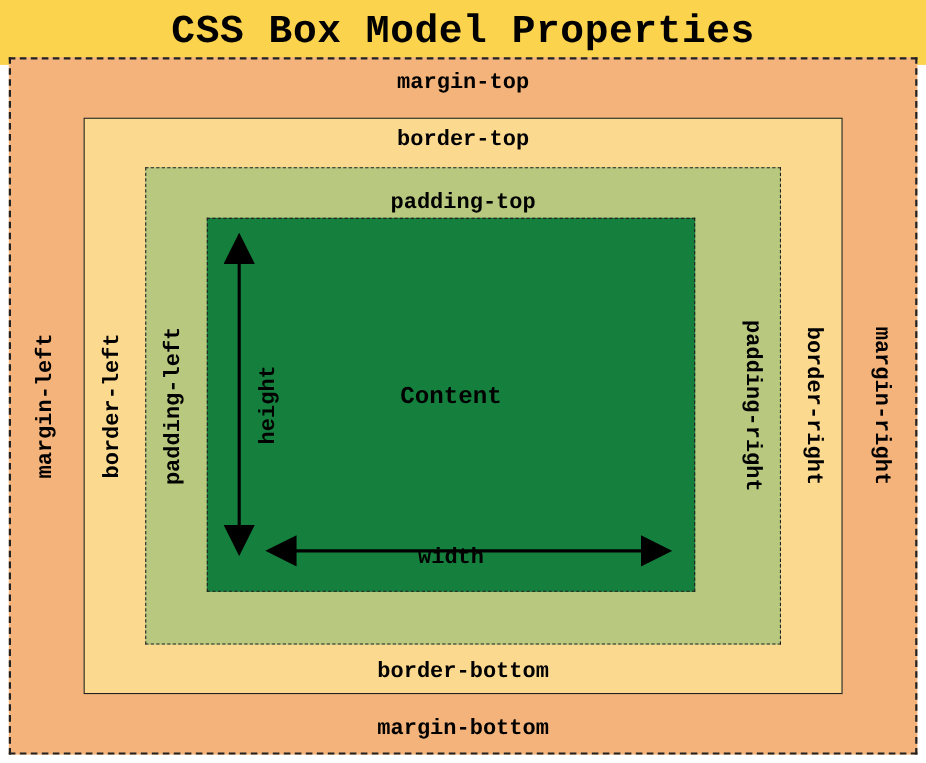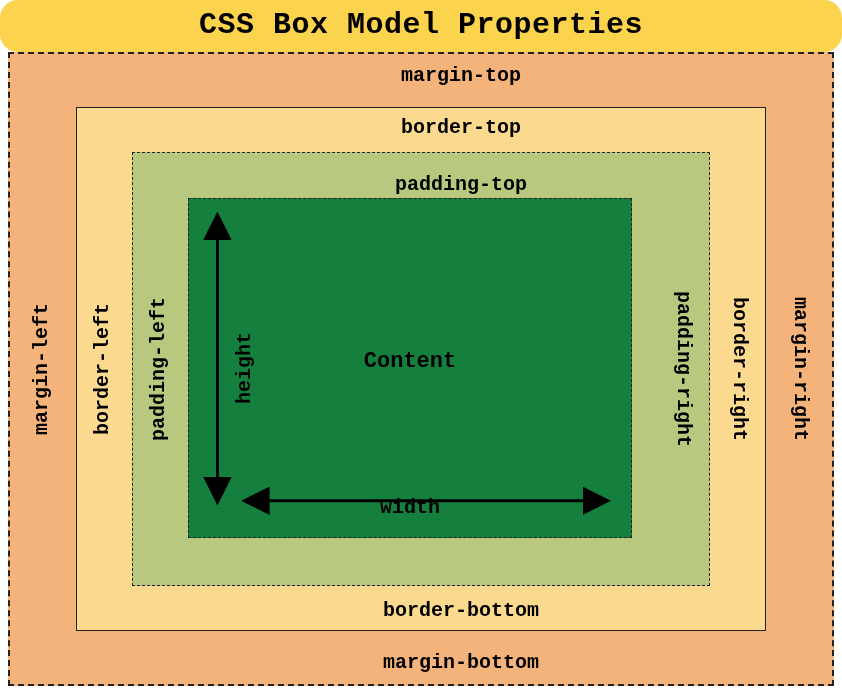--- a/index.html
+++ b/index.html
@@ -13,24 +13,23 @@
     justify-content: center;
   }
   .canvas {
     width: 842px;
     height: 694px;
     position: relative;
   }
   .title-bar {
     background: #fcd34d;
     text-align: center;
-    font-size: 30px;
+    font-size: 36px;
     padding: 8px 0 10px 0;
     letter-spacing: 0.5px;
-    border-radius: 18px;
   }
   
   .layer {
     position: absolute;
     border: 2px dashed #222;
   }
   .layer-margin {
     left: 8px; top: 52px;
     width: 826px; height: 634px;
     background: #f3b37a;
@@ -53,21 +52,21 @@
     width: 444px; height: 340px;
     background: #15803d;
     border-width: 1px;
   }
   
   .lbl {
     position: absolute;
     font-size: 20px;
     white-space: nowrap;
   }
-  .lbl.hcenter { left: 50%; transform: translateX(-50%); margin-left: 40px; }
+  .lbl.hcenter { left: 50%; transform: translateX(-50%); }
   .vleft {
     writing-mode: vertical-rl;
     transform: translateY(-50%) rotate(180deg);
   }
   .vright {
     writing-mode: vertical-rl;
     transform: translateY(-50%);
   }
   .vpos { position:absolute; top:50%; }
   .content-center {

